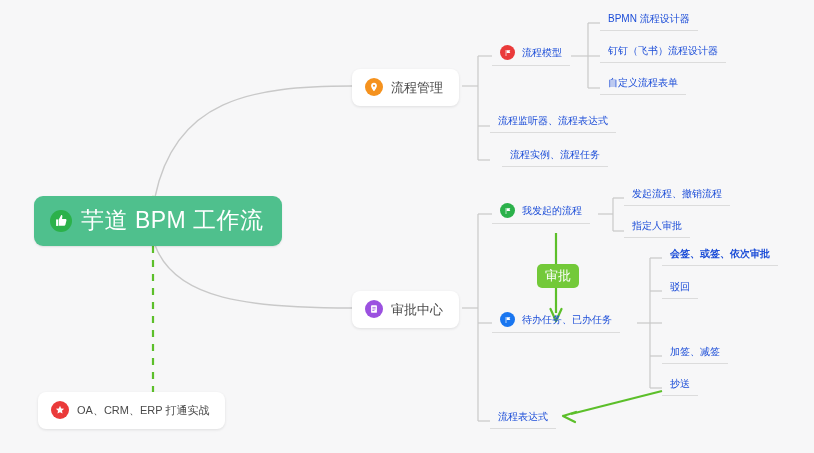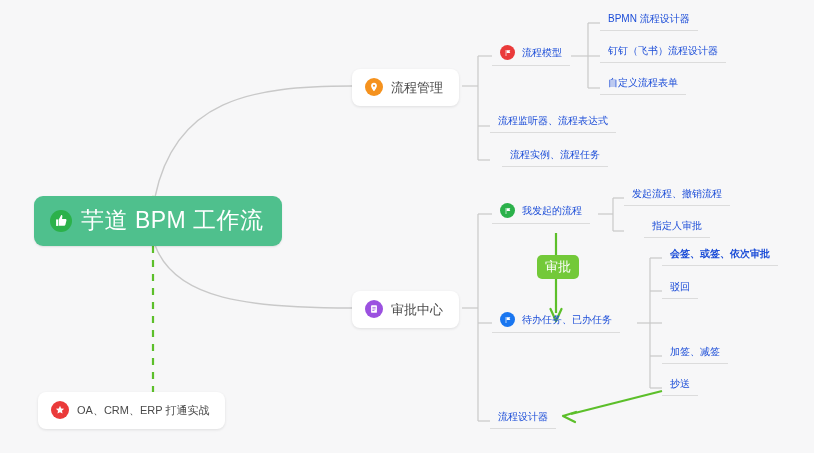--- a/index.html
+++ b/index.html
@@ -193,25 +193,25 @@
       <svg width="8" height="8" viewBox="0 0 24 24" fill="#ffffff">
         <path d="M5 3h2v18H5z"></path>
           <path d="M8 4h11l-2.5 4L19 12H8z"></path>
       </svg>
     </span>
     <span class="u-label">我发起的流程</span>
   </div>
   <div class="u-node plain" style="left:624px;top:185px;">
     <span class="u-label">发起流程、撤销流程</span>
   </div>
-  <div class="u-node plain" style="left:624px;top:217px;margin-left:20px;">
+  <div class="u-node plain" style="left:624px;top:217px;">
     <span class="u-label">指定人审批</span>
   </div>
 
-  <div class="chip" style="left:537px;top:255px;">审批</div>
+  <div class="chip" style="left:537px;top:264px;">审批</div>
 
   <div class="u-node" style="left:492px;top:309px;">
     <span class="ico ico-15" style="background:#1976f0;">
       <svg width="8" height="8" viewBox="0 0 24 24" fill="#ffffff">
         <path d="M5 3h2v18H5z"></path>
           <path d="M8 4h11l-2.5 4L19 12H8z"></path>
       </svg>
     </span>
     <span class="u-label">待办任务、已办任务</span>
   </div>
@@ -223,21 +223,21 @@
     <span class="u-label">驳回</span>
   </div>
   <div class="u-node plain" style="left:662px;top:343px;">
     <span class="u-label">加签、减签</span>
   </div>
   <div class="u-node plain" style="left:662px;top:375px;">
     <span class="u-label">抄送</span>
   </div>
 
   <div class="u-node plain" style="left:490px;top:408px;">
-    <span class="u-label">流程设计器</span>
+    <span class="u-label">流程表达式</span>
   </div>
 
   <div class="card-node" style="left:38px;top:392px;">
     <span class="ico ico-18" style="background:#ea3a3a;">
       <svg width="10" height="10" viewBox="0 0 24 24" fill="#ffffff">
         <path d="M12 2l2.9 6.3 6.9.8-5.1 4.7 1.4 6.8L12 17.3 5.9 20.6l1.4-6.8L2.2 9.1l6.9-.8z"></path>
       </svg>
     </span>
     <span class="card-label">OA、CRM、ERP 打通实战</span>
   </div>

